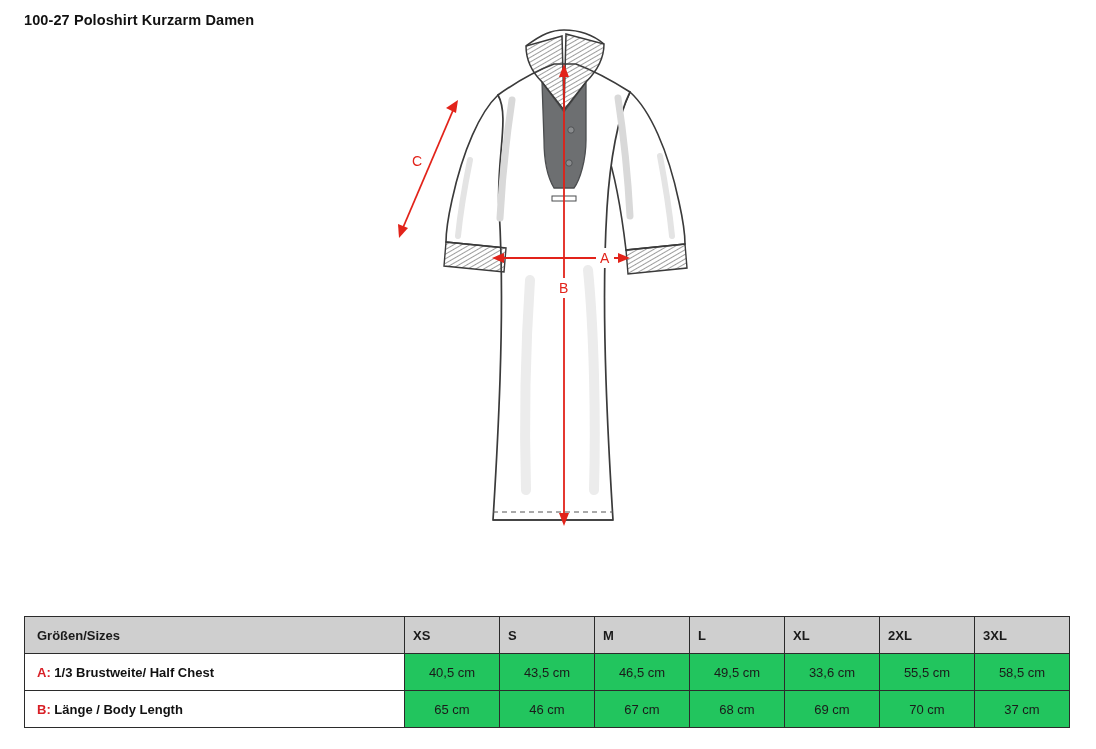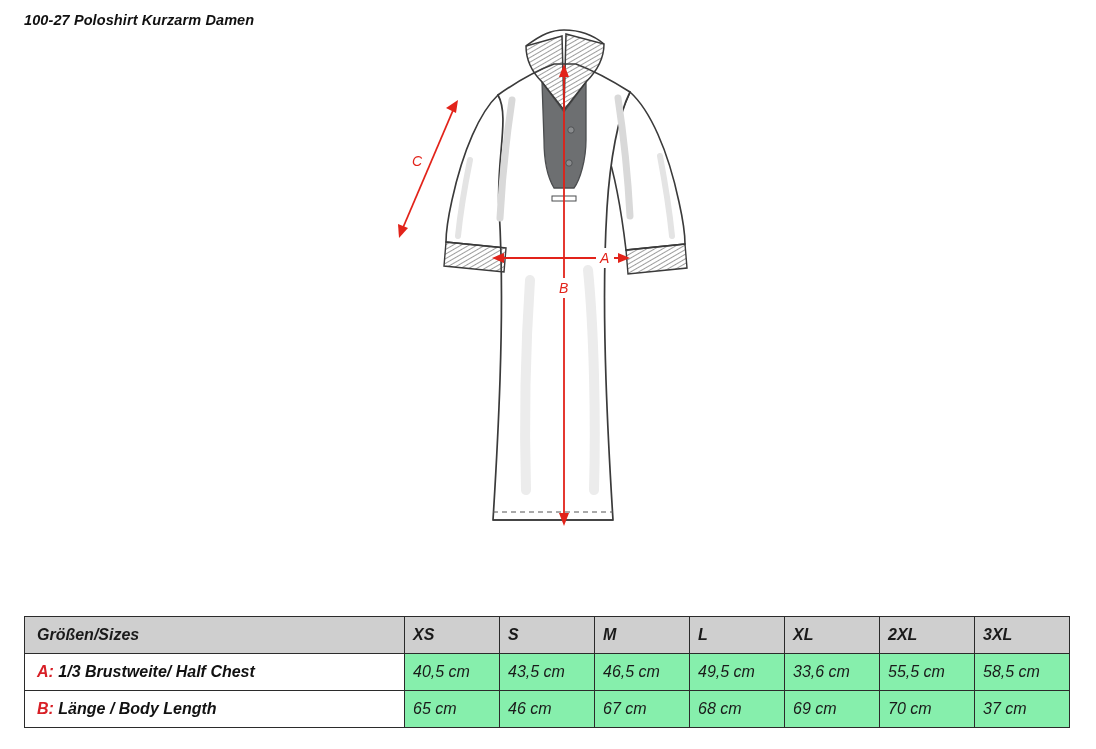--- a/index.html
+++ b/index.html
@@ -12,21 +12,20 @@
     height: 749px;
     font-family: "Liberation Sans", sans-serif;
     color: #1a1a1a;
     position: relative;
     overflow: hidden;
   }
   #page {
     position: relative;
     width: 1096px;
     height: 749px;
-    font-style: italic;
   }
   #doc-title {
     position: absolute;
     left: 24px;
     top: 12px;
     font-size: 14.5px;
     font-weight: bold;
     letter-spacing: 0.1px;
     color: #111111;
   }
@@ -41,21 +40,21 @@
     display: block;
   }
   
   #size-table {
     position: absolute;
     left: 24px;
     top: 616px;
     width: 896px;
     border-collapse: collapse;
     table-layout: fixed;
-    font-size: 16px;
+    font-size: 13px;
   }
   #size-table th, #size-table td {
     border: 1px solid #2b2b2b;
     height: 36px;
     padding: 0 8px;
     font-weight: bold;
   }
   #size-table thead th {
     background: #cfcfcf;
     text-align: left;
@@ -63,21 +62,22 @@
   #size-table thead th.label-col {
     text-align: left;
     padding-left: 12px;
   }
   #size-table tbody td.label-col {
     text-align: left;
     padding-left: 12px;
     background: #ffffff;
   }
   #size-table tbody td.val {
-    background: #86efac;
+    text-align: center;
+    background: #22c55e;
     font-weight: normal;
   }
   .row-key {
     color: #d81f26;
     font-weight: bold;
   }
   .row-text {
     color: #111111;
     font-weight: bold;
   }

